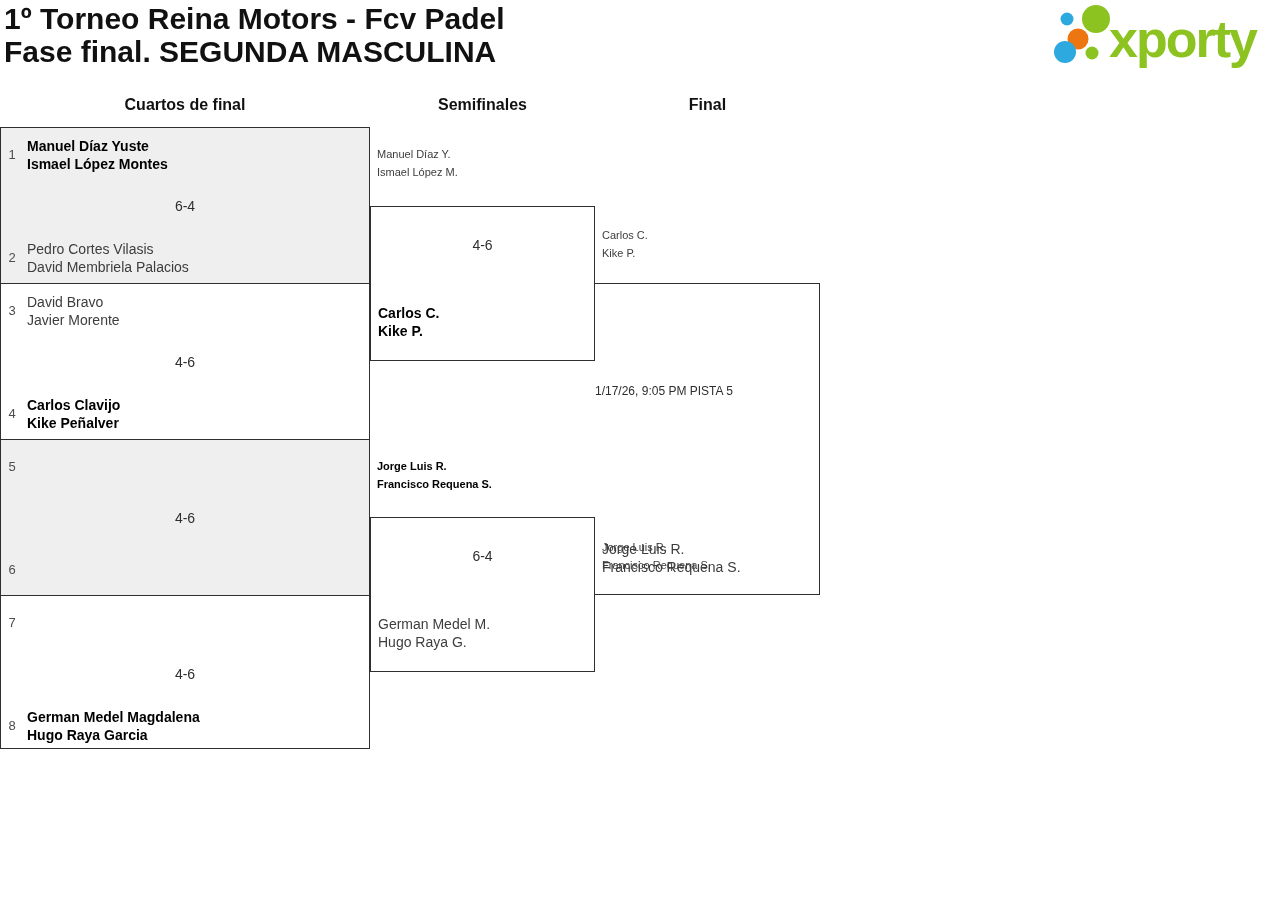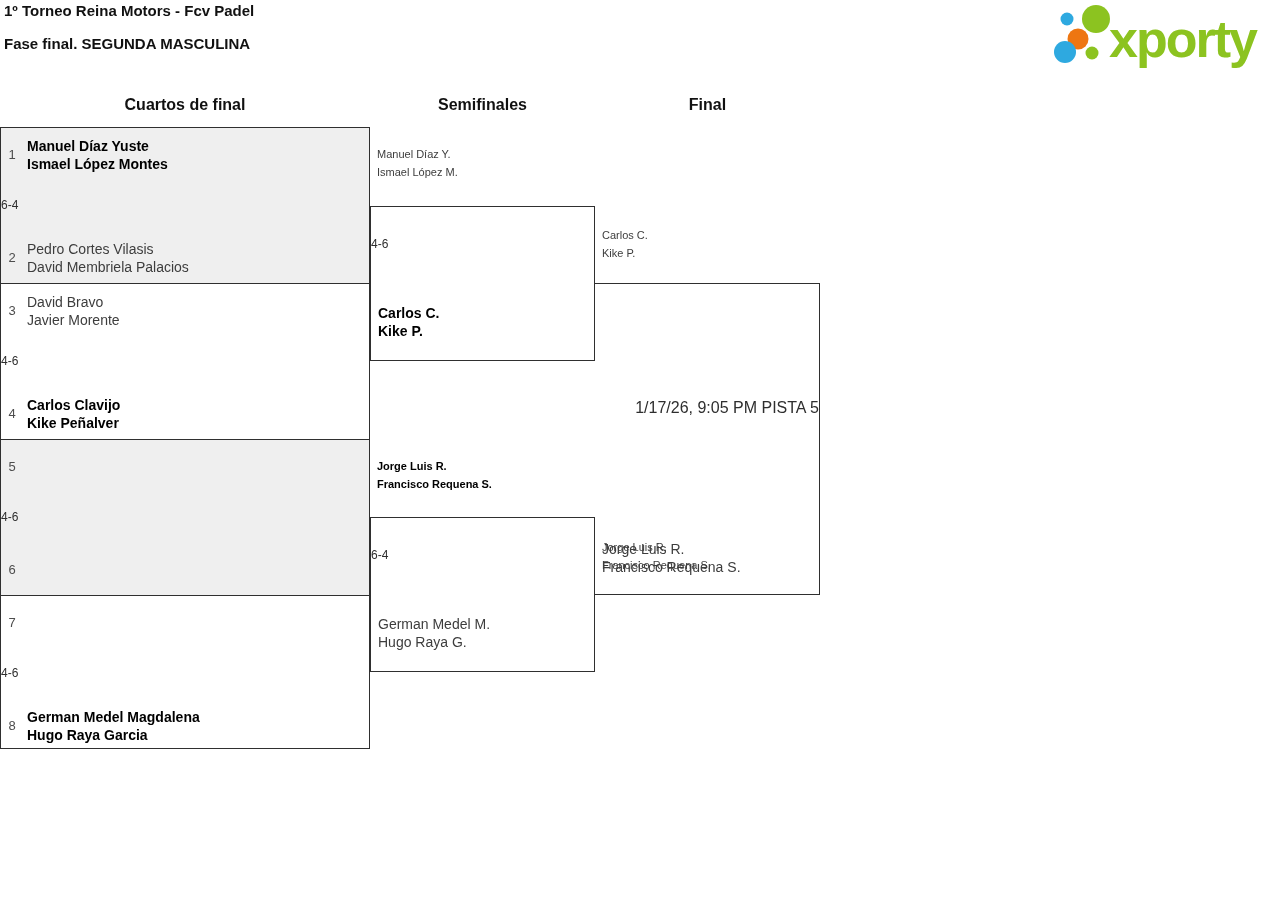--- a/index.html
+++ b/index.html
@@ -1,45 +1,45 @@
 <!DOCTYPE html>
 <html><head>
 <meta charset="utf-8">
 <style>
   html,body{margin:0;padding:0;}
   body{
     width:1280px;height:916px;background:#ffffff;position:relative;
     font-family:"Liberation Sans", sans-serif;color:#1a1a1a;overflow:hidden;
   }
   .abs{position:absolute;}
-  .title{left:4px;font-size:15px;font-weight:700;color:#111;letter-spacing:0;}
+  .title{left:4px;font-size:30px;font-weight:700;color:#111;letter-spacing:0;}
   .round-header{top:96px;font-size:16px;font-weight:700;text-align:center;color:#111;}
   .box{box-sizing:border-box;border:1px solid #2f2f2f;}
   .qf-box{left:0;width:370px;height:157px;}
   .qf-gray{background:#efefef;}
   .qf-white{background:#ffffff;}
   .sf-box{left:370px;width:225px;height:155px;background:#ffffff;}
   .final-box{left:595px;top:283px;width:225px;height:312px;box-sizing:border-box;
     border-top:1px solid #2f2f2f;border-right:1px solid #2f2f2f;border-bottom:1px solid #2f2f2f;}
   .team{font-size:14px;line-height:18px;color:#3d3d3d;}
   .team.winner{font-weight:700;color:#000;}
   .seed{position:absolute;left:0;width:22px;height:36px;line-height:36px;
     text-align:center;font-size:13px;color:#4d4d4d;}
   .team-in{position:absolute;left:26px;}
   .team-top{top:9px;}
   .team-bot{top:112px;}
-  .score{position:absolute;left:0;width:100%;text-align:left;
-    font-size:12px;color:#2e2e2e;}
+  .score{position:absolute;left:0;width:100%;text-align:center;
+    font-size:14px;color:#2e2e2e;}
   .qf-score{top:70px;}
   .sf-score{top:30px;}
   .sf-team-bot{position:absolute;left:7px;top:97px;}
   .float-label{font-size:11px;line-height:18px;color:#3d3d3d;}
   .float-label.winner{font-weight:700;color:#000;}
-  .schedule{position:absolute;left:0;top:115px;width:100%;text-align:right;
-    font-size:16px;color:#2e2e2e;}
+  .schedule{position:absolute;left:0;top:100px;width:100%;text-align:left;
+    font-size:12px;color:#2e2e2e;}
   .final-team-bot{position:absolute;left:7px;top:256px;}
 </style>
 </head>
 <body>
 
 <div class="abs title" style="top:2px;">1º Torneo Reina Motors - Fcv Padel</div>
 <div class="abs title" style="top:35px;">Fase final. SEGUNDA MASCULINA</div>
 
 <svg class="abs" style="left:1045px;top:0;" width="235" height="70">
   <circle cx="22" cy="19" r="6.5" fill="#2ea9e0"></circle>

